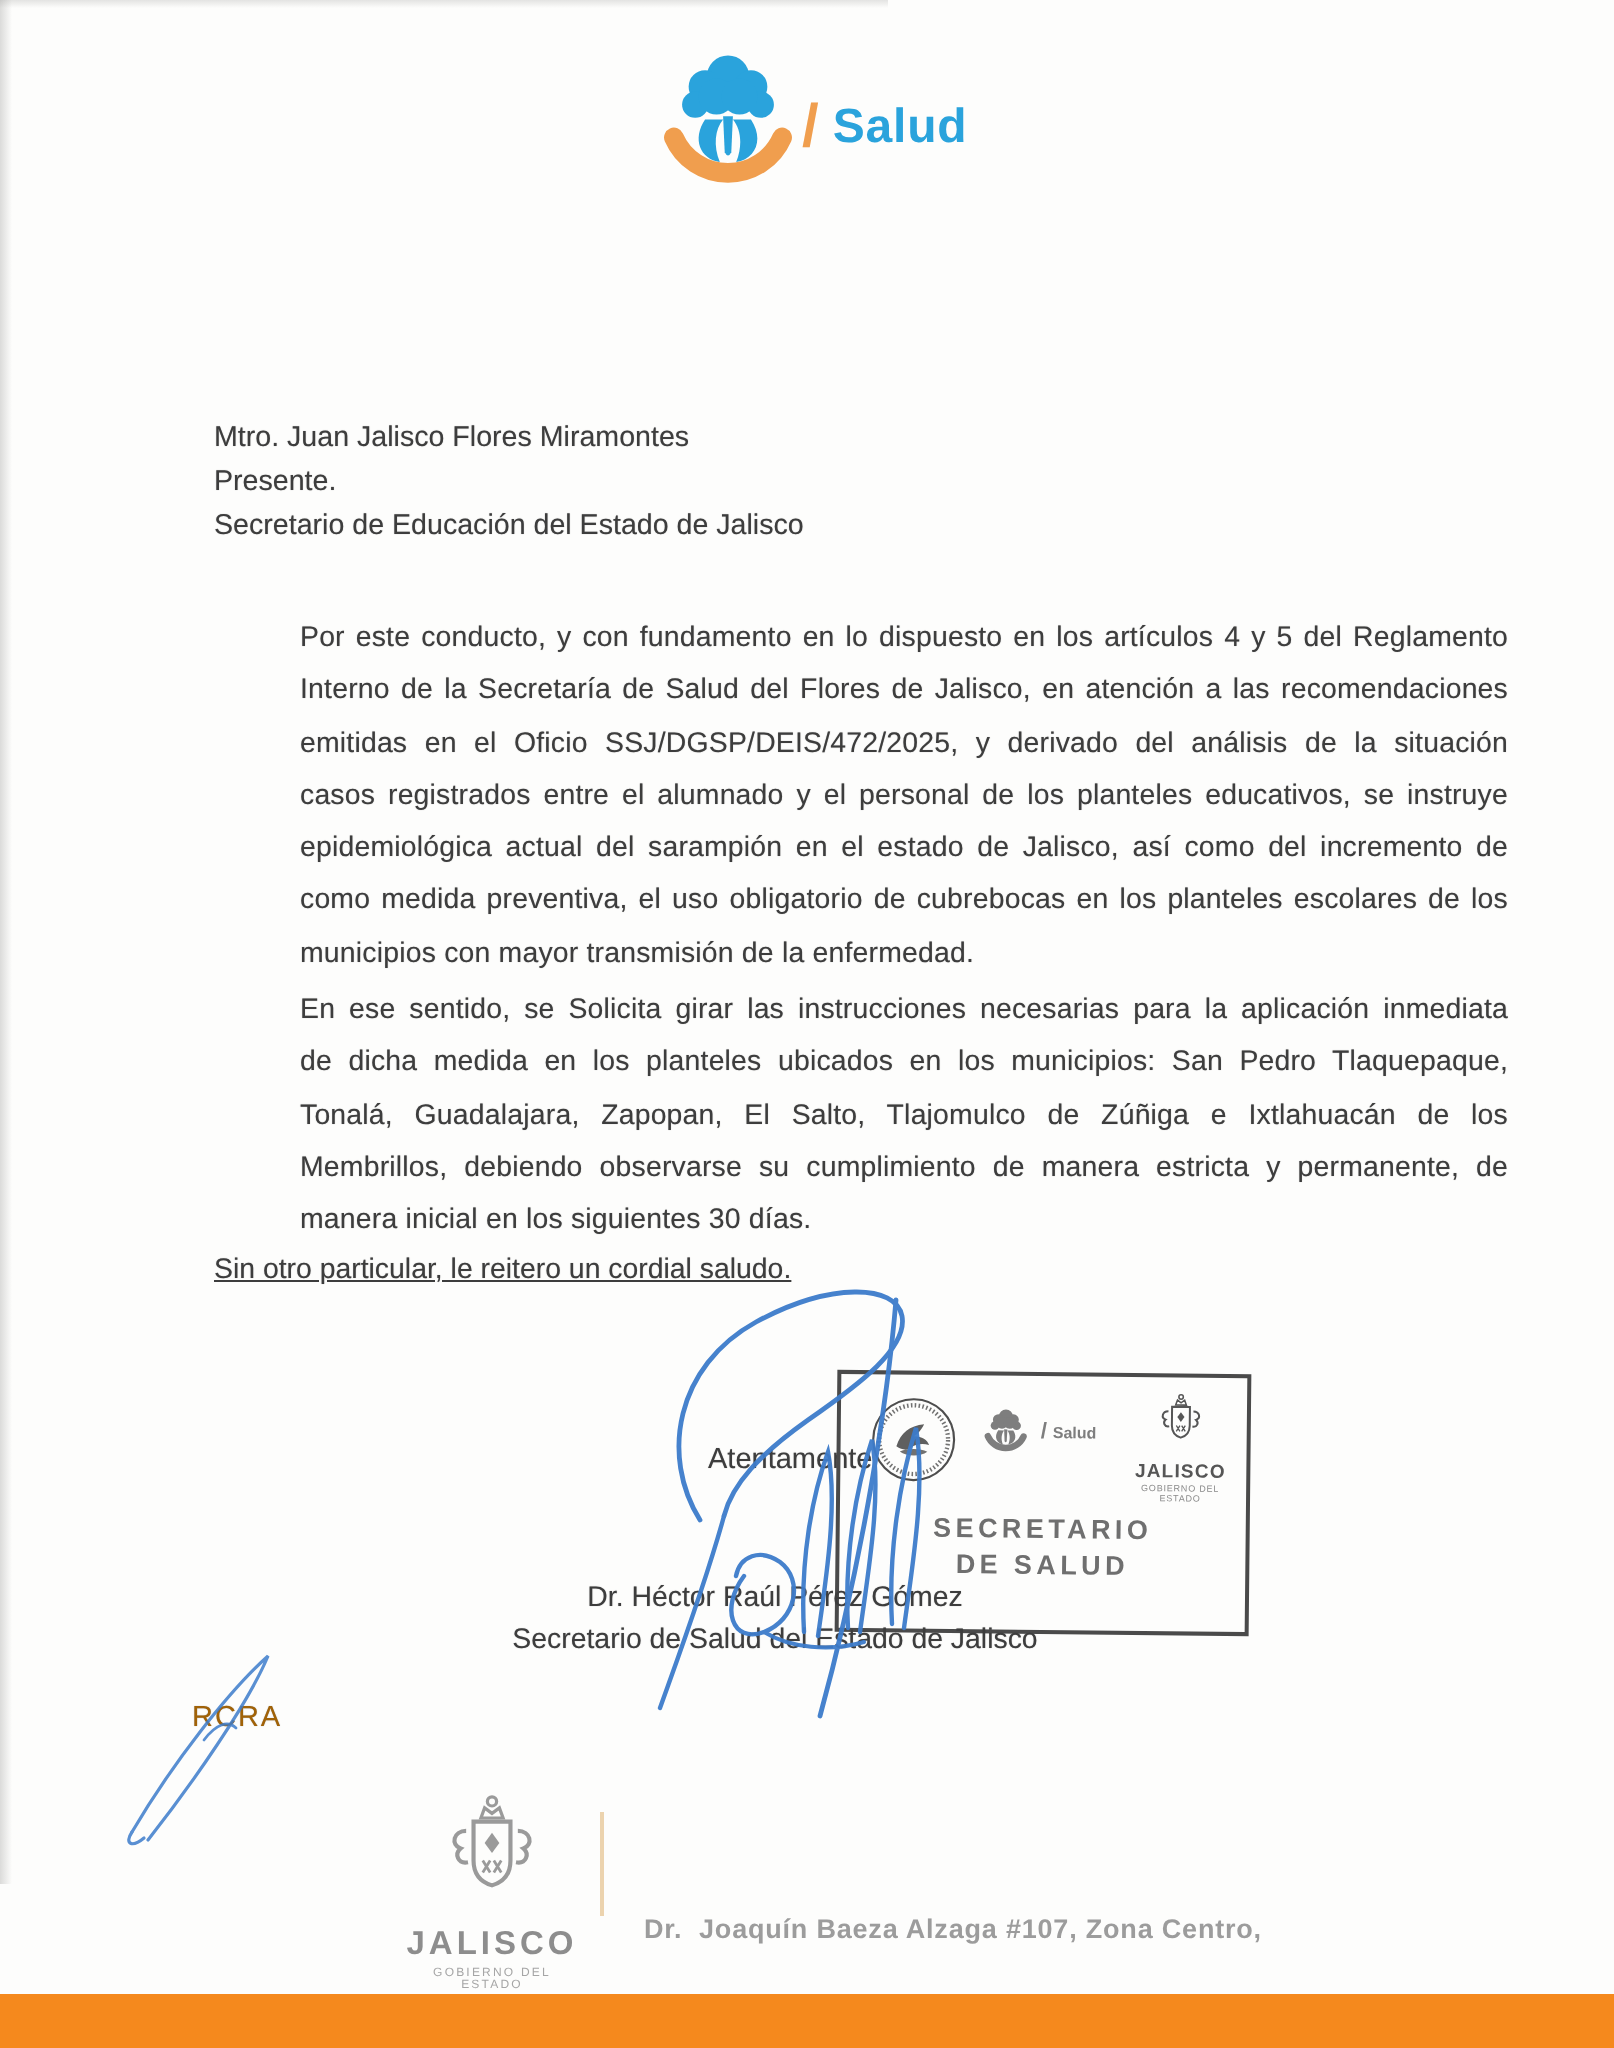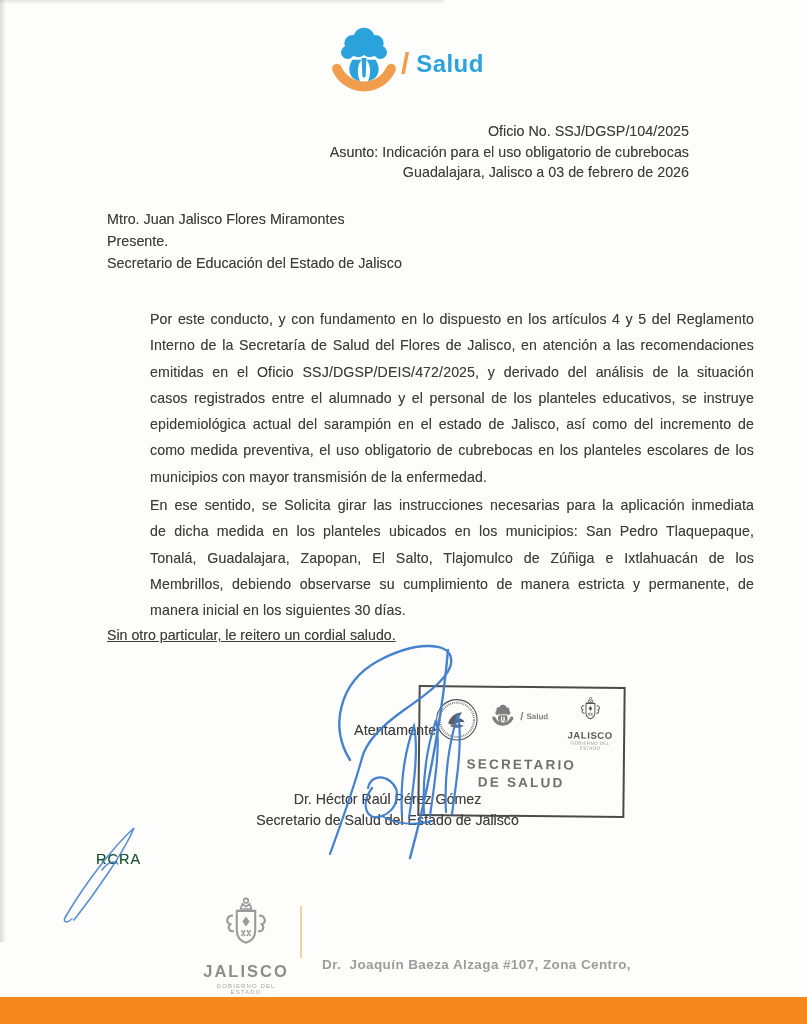--- a/index.html
+++ b/index.html
@@ -36,21 +36,21 @@
   .para-1 { top:306px; }
   .para-2 { top:492px; }
   .jline { text-align:justify; text-align-last:justify; }
   .jline.last { text-align-last:left; }
   .closing { position:absolute; left:107px; top:627px; font-size:14.2px;text-decoration:underline; }
 
   
   .atentamente { position:absolute; left:354px; top:722px; font-size:14.5px; }
   .signer { position:absolute; left:235px; top:789px; width:305px; text-align:center;
     font-size:14.2px; line-height:21.3px; }
-  .rcra { position:absolute; left:96px; top:851px; font-size:14.5px; letter-spacing:1px; color:#14532d; }
+  .rcra { position:absolute; left:96px; top:851px; font-size:14.5px; letter-spacing:1px; color:#a16207; }
 
   
   .stamp { position:absolute; left:418px; top:686px; width:207px; height:131px;
     border:2px solid #4a4a4a; transform:rotate(.6deg); background:transparent; }
   .stamp-eagle { position:absolute; left:15px; top:11px; width:43px; height:43px; color:#4e4e4e; }
   .stamp-salud { position:absolute; left:69px; top:15px; width:27px; height:27px;
     --flower-color:#7e7e7e; --arc-color:#7e7e7e; }
   .stamp-salud-word { position:absolute; left:100px; top:22px; display:flex; align-items:center; color:#7e7e7e; }
   .stamp-salud-slash { font-size:11px; font-weight:bold; margin-right:3px; }
   .stamp-salud-label { font-size:8px; font-weight:bold; }
@@ -120,25 +120,20 @@
   <div class="scan-edge-top"></div>
 
   <svg class="logo-flower" style="--flower-color:var(--salud-blue);--arc-color:var(--salud-orange)">
     <use href="#sym-salud" width="82" height="82"></use>
   </svg>
   <div class="logo-word">
     <span class="logo-slash">/</span>
     <span class="logo-salud">Salud</span>
   </div>
 
-  <div class="header-meta txt">
-    <div>Oficio No. SSJ/DGSP/104/2025</div>
-    <div>Asunto: Indicación para el uso obligatorio de cubrebocas</div>
-    <div>Guadalajara, Jalisco a 03 de febrero de 2026</div>
-  </div>
 
   <div class="recipient txt">
     <div>Mtro. Juan Jalisco Flores Miramontes</div>
     <div>Presente.</div>
     <div>Secretario de Educación del Estado de Jalisco</div>
   </div>
 
   <div class="para para-1 txt">
       <div class="jline">Por este conducto, y con fundamento en lo dispuesto en los artículos 4 y 5 del Reglamento</div>
       <div class="jline">Interno de la Secretaría de Salud del Flores de Jalisco, en atención a las recomendaciones</div>

